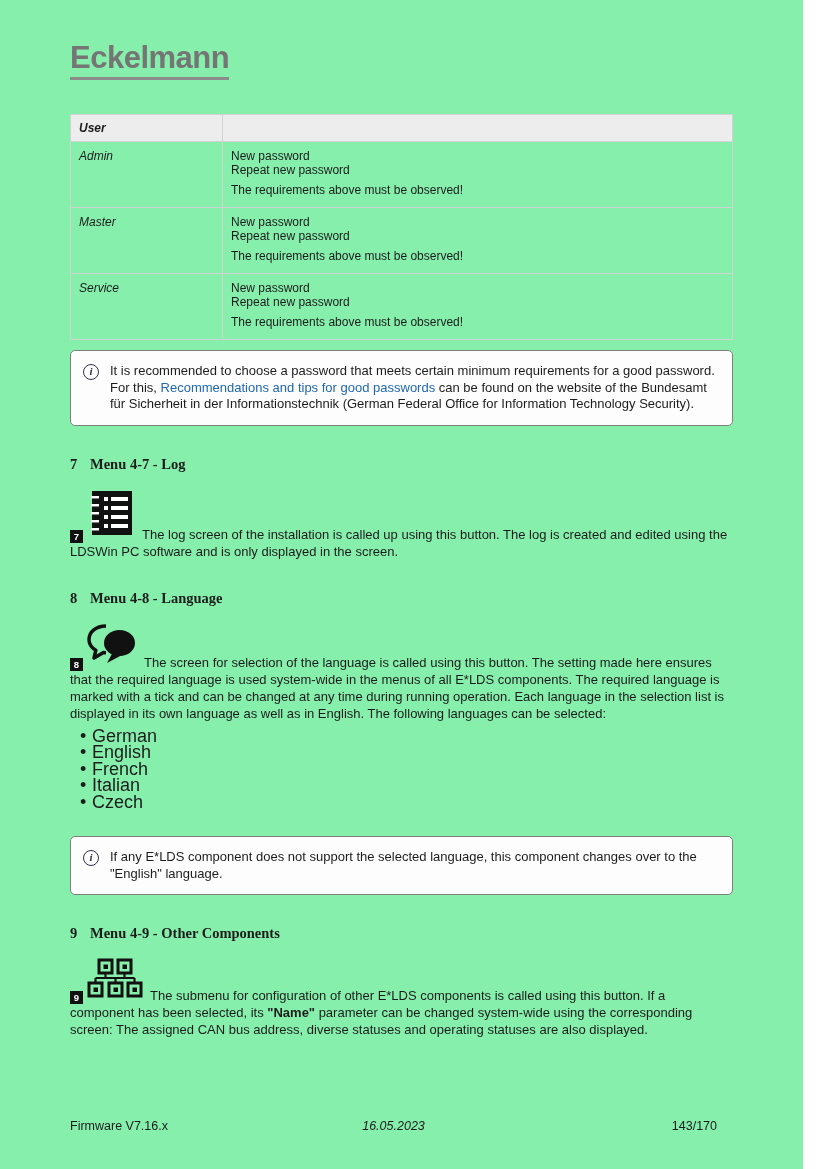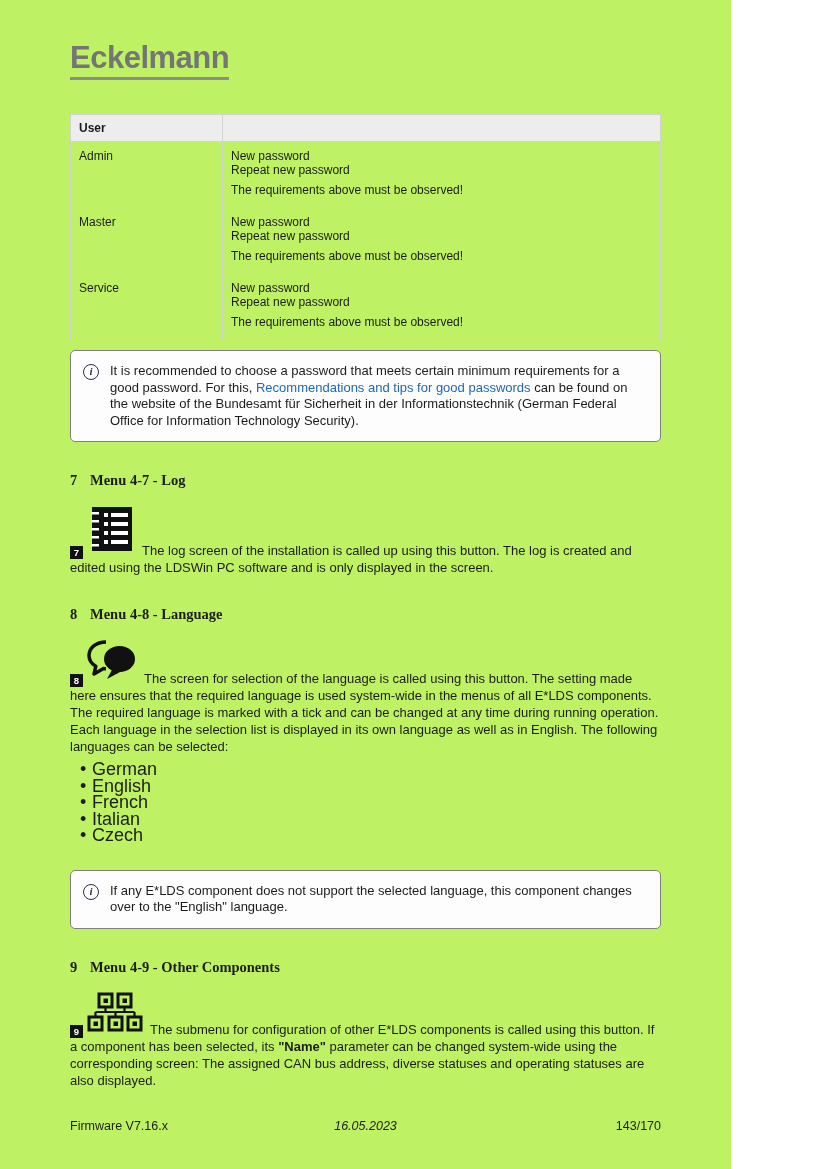--- a/index.html
+++ b/index.html
@@ -1,31 +1,31 @@
 <!DOCTYPE html>
 <html><head>
 <meta charset="utf-8">
 <style>
   * { margin: 0; padding: 0; box-sizing: border-box; }
   html, body { background: #ffffff; }
   body { font-family: "Liberation Sans", sans-serif; color: #1c1c1c; }
-  .page { width: 731px; height: 1169px; position: relative; background: #bef264; overflow: hidden; }
+  .page { width: 803px; height: 1169px; position: relative; background: #86efac; overflow: hidden; }
   .content { padding: 40px 70px 0 70px; }
 
   
   .logo { display: inline-block; font-size: 31px; font-weight: bold; color: #757575;
           letter-spacing: -0.5px; border-bottom: 3px solid #8c8c8c; padding-bottom: 1px;
           margin-bottom: 34px; }
 
   
   table.user-table { width: 100%; border-collapse: collapse; font-size: 12px; }
   table.user-table th, table.user-table td { border: 1px solid #d2d2d2; vertical-align: top; text-align: left; }
   table.user-table th { background: #ededed; font-weight: bold; padding: 6px 8px; }
   table.user-table td { padding: 7px 8px 10px 8px; }
-  td.col-user, th.col-user { width: 152px; }
+  td.col-user, th.col-user { width: 152px; font-style: italic; }
   .pw-note { margin-top: 6px; }
 
   
   .info-box { margin-top: 10px; border: 1px solid #7f7f7f; border-radius: 5px;
               padding: 12px 12px 12px 12px; font-size: 13px; line-height: 16.5px;
               display: flex; gap: 11px; background: #fdfdfd; }
   .info-icon { flex: 0 0 auto; width: 16px; height: 16px; border: 1.5px solid #30304a;
                border-radius: 50%; color: #30304a; font-family: "Liberation Serif", serif;
                font-style: italic; font-weight: bold; font-size: 11px; line-height: 13px;
                text-align: center; margin-top: 1px; }
@@ -46,21 +46,21 @@
 
   
   ul.lang-list { list-style: none; margin-top: 6px; margin-left: 10px; }
   ul.lang-list li { line-height: 16.5px; font-size: 18px; }
   ul.lang-list .bullet { display: inline-block; width: 12px; }
 
   .mt-26 { margin-top: 26px; }
   b.inline-bold { font-weight: bold; }
 
   
-  .footer { position: absolute; left: 70px; right: 70px; bottom: 36px;
+  .footer { position: absolute; left: 70px; right: 86px; bottom: 36px;
             display: flex; font-size: 12.5px; color: #1c1c1c; }
   .footer .f-left { flex: 1; text-align: left; }
   .footer .f-center { flex: 1; text-align: center; font-style: italic; }
   .footer .f-right { flex: 1; text-align: right; }
 </style>
 </head>
 <body>
 
 <div class="page">
   <div class="content">

